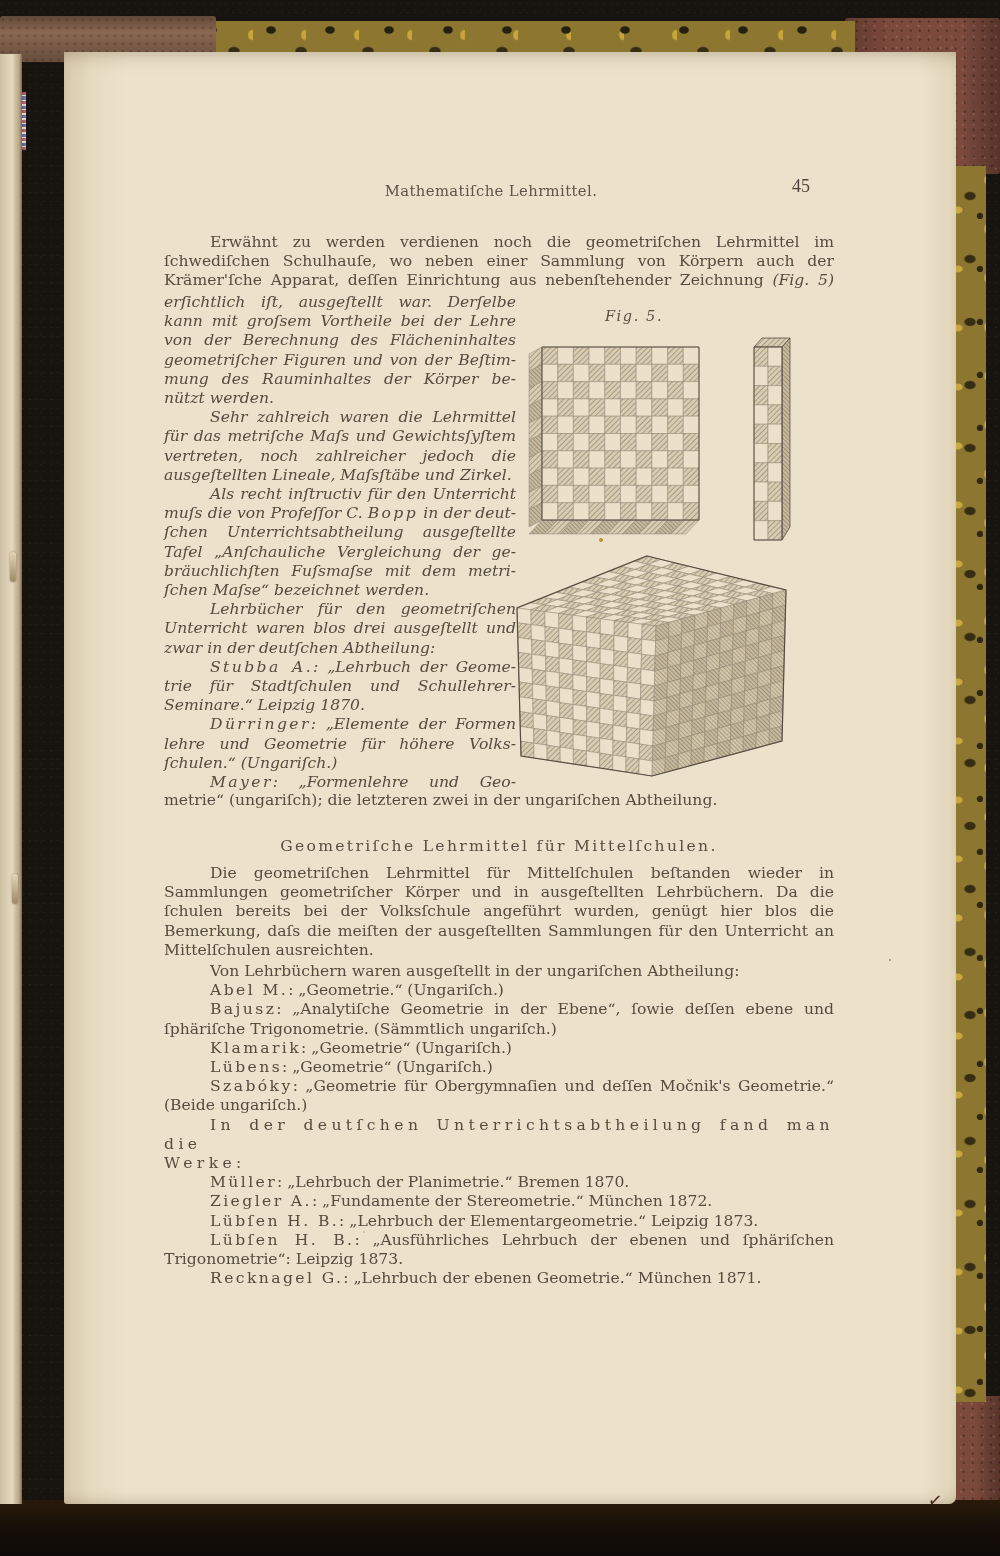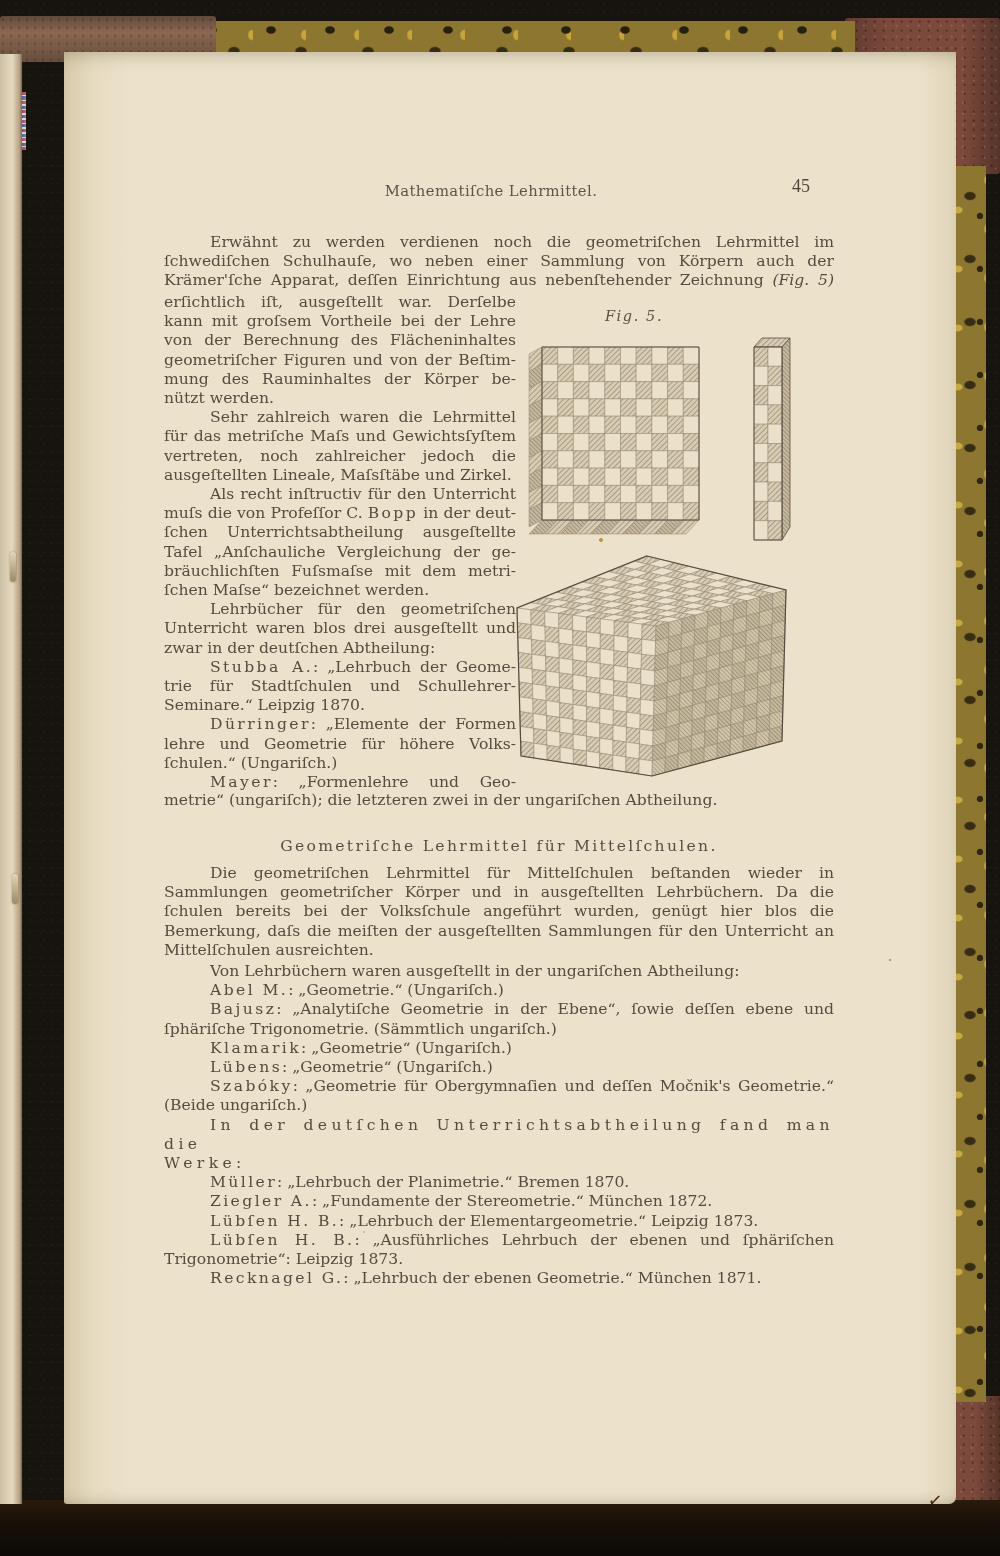--- a/index.html
+++ b/index.html
@@ -68,21 +68,21 @@
   .page-text{color:#554b3f;font-size:15.6px;}
   #page-header-title{left:92px;top:130px;width:670px;text-align:center;
     font-size:14.8px;color:#5e5448;letter-spacing:.4px;}
   #page-number{left:728px;top:124px;font-size:18px;color:#4f463b;font-family:Liberation Serif, serif;}
   #figure-caption{left:505px;top:256px;width:130px;text-align:center;
     font-style:italic;font-size:14.5px;letter-spacing:1.6px;color:#5a5044;}
   #figure-box{left:445px;top:283px;width:330px;height:470px;}
 
   .block{position:absolute;left:100px;width:670px;color:#554b3f;}
   #blk-b{width:352px;}
-  #blk-a{top:181px;} #blk-b{top:241px;} #blk-c{top:739px;}
+  #blk-a{top:181px;} #blk-b{top:241px;font-style:italic;} #blk-c{top:739px;}
   #blk-h{top:785px;text-align:center;letter-spacing:2.3px;color:#584e42;}
   #blk-e{top:812px;} #blk-f{top:910px;}
   .line{line-height:19.2px;font-size:15.6px;text-align:left;}
   .line.just{text-align:justify;text-align-last:justify;}
   .line.ind{text-indent:46px;}
   .sp{letter-spacing:2.4px;}
   .sp2{letter-spacing:4.4px;}
   .it{font-style:italic;}
 
   #check-mark{left:928px;top:1490px;color:#47231a;font-size:17px;transform:rotate(6deg);}

